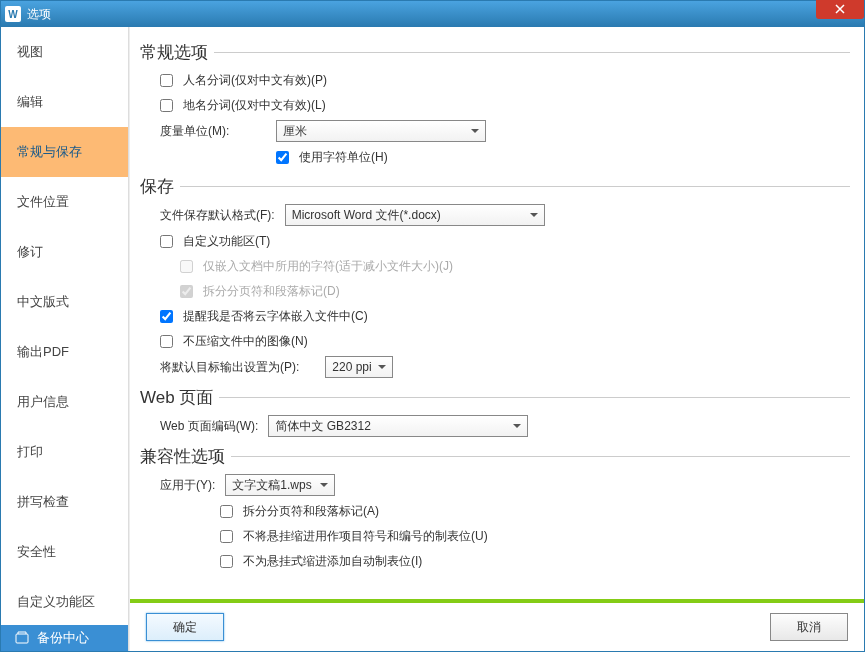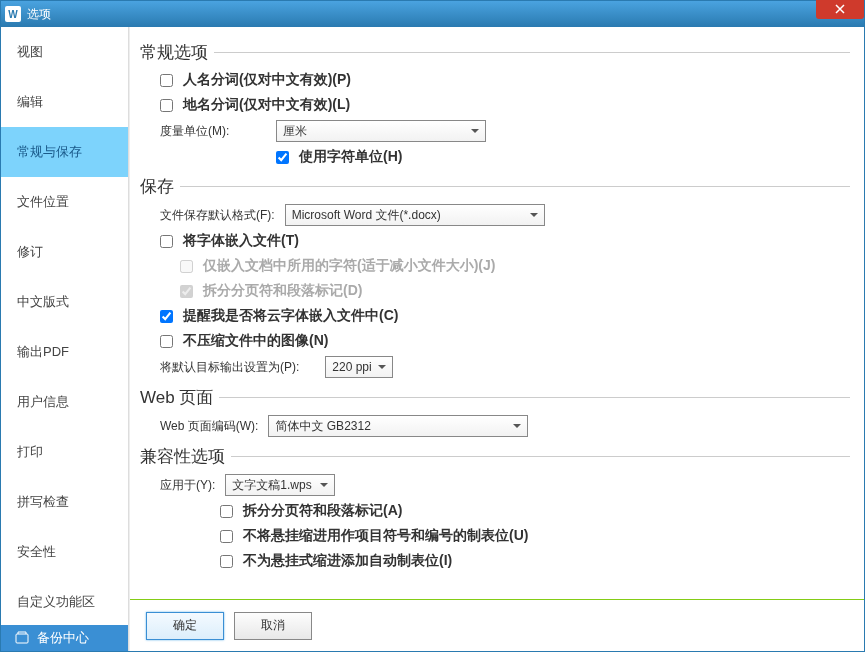--- a/index.html
+++ b/index.html
@@ -7,40 +7,40 @@
     .window { width: 865px; height: 652px; background: #fff; border: 1px solid #2a7ab0; position: relative; display: flex; flex-direction: column; }
     .titlebar { height: 26px; background: linear-gradient(#4aa3e0, #2a7ab0); display: flex; align-items: center; padding: 0 4px; color: #fff; position: relative; }
     .titlebar .app-icon { width: 16px; height: 16px; background: #fff; color: #2a7ab0; display: flex; align-items: center; justify-content: center; font-weight: bold; font-size: 10px; border-radius: 2px; margin-right: 6px; }
     .titlebar .title { font-size: 12px; }
     .close-btn { position: absolute; right: 0; top: -2px; width: 48px; height: 20px; background: #cf3a2c; display: flex; align-items: center; justify-content: center; cursor: pointer; border-radius: 0 0 3px 3px; }
     .close-btn svg { width: 10px; height: 10px; }
     .body { flex: 1; display: flex; overflow: hidden; }
     .sidebar { width: 128px; border-right: 1px solid #ddd; display: flex; flex-direction: column; }
     .sidebar-list { flex: 1; overflow: auto; }
     .sidebar-item { padding: 16px 16px; cursor: pointer; font-size: 13px; color: #444; }
-    .sidebar-item.selected { background: #7dd3fc; color: #1a5a8a; }
+    .sidebar-item.selected { background: #fdba74; color: #1a5a8a; }
     .backup { height: 26px; background: #3a8fd4; color: #fff; display: flex; align-items: center; padding: 0 14px; font-size: 13px; cursor: pointer; gap: 8px; }
     .content-wrap { flex: 1; display: flex; flex-direction: column; border-left: 1px solid #eee; }
     .content { flex: 1; overflow-y: scroll; padding: 8px 14px 8px 10px; }
     .section { margin-bottom: 8px; }
     .section-header { display: flex; align-items: center; color: #333; font-size: 17px; margin: 6px 0 6px 0; }
     .section-header .line { flex: 1; height: 1px; background: #ccc; margin-left: 6px; }
     .row { display: flex; align-items: center; margin: 5px 0 5px 20px; gap: 6px; min-height: 20px; }
     .row.indent2 { margin-left: 40px; }
-    .row label { font-size: 14px; font-weight: bold; }
+    .row label { font-size: 12px; }
     .row input[type=checkbox] { width: 13px; height: 13px; margin-right: 4px; }
     .row .disabled { color: #aaa; }
     .label-col { width: 110px; }
     .wps-select { border: 1px solid #888; background: linear-gradient(#fff,#f2f2f2); height: 22px; padding: 0 20px 0 6px; display: inline-flex; align-items: center; position: relative; min-width: 70px; cursor: pointer; font-size: 12px; }
     .wps-select::after { content: ""; position: absolute; right: 6px; top: 50%; margin-top: -2px; border: 4px solid transparent; border-top-color: #555; }
     .wps-select.wide { min-width: 210px; }
     .wps-select.wider { min-width: 260px; }
     .wps-select.small { min-width: 60px; }
     .wps-select.med { min-width: 110px; }
-    .footer { height: 52px; border-top: 1px solid #84cc16; display: flex; align-items: center; justify-content: flex-start; padding: 0 16px; gap: 10px; }
+    .footer { height: 52px; border-top: 4px solid #84cc16; display: flex; align-items: center; justify-content: space-between; padding: 0 16px; gap: 10px; }
     .btn { width: 78px; height: 28px; border: 1px solid #888; background: linear-gradient(#fdfdfd,#e8e8e8); cursor: pointer; font-size: 12px; display: flex; align-items: center; justify-content: center; }
     .btn.primary { border: 1px solid #3a8fd4; box-shadow: 0 0 2px #6fb6ea; background: linear-gradient(#f4faff,#dceefb); }
     ::-webkit-scrollbar { width: 16px; }
     ::-webkit-scrollbar-track { background: #f0f0f0; border-left: 1px solid #ddd; }
     ::-webkit-scrollbar-thumb { background: #c8c8c8; border: 3px solid #f0f0f0; border-radius: 8px; }
   </style>
 </head>
 <body>
 
 <div class="window">
@@ -113,21 +113,21 @@
             <div class="line"></div>
           </div>
           <div class="row">
             <span style="margin-right:4px;">文件保存默认格式(F):</span>
             <div class="wps-select wider">
                 <span>Microsoft Word 文件(*.docx)</span>
               </div>
           </div>
           <div class="row">
             <input type="checkbox" style="">
-            <label>将字体嵌入文件(T)</label>
+            <label>自定义功能区(T)</label>
           </div>
           <div class="row indent2">
             <input type="checkbox" disabled="" style="">
             <label class="disabled">仅嵌入文档中所用的字符(适于减小文件大小)(J)</label>
           </div>
           <div class="row indent2">
             <input type="checkbox" disabled="" checked="" style="">
             <label class="disabled">拆分分页符和段落标记(D)</label>
           </div>
           <div class="row">

